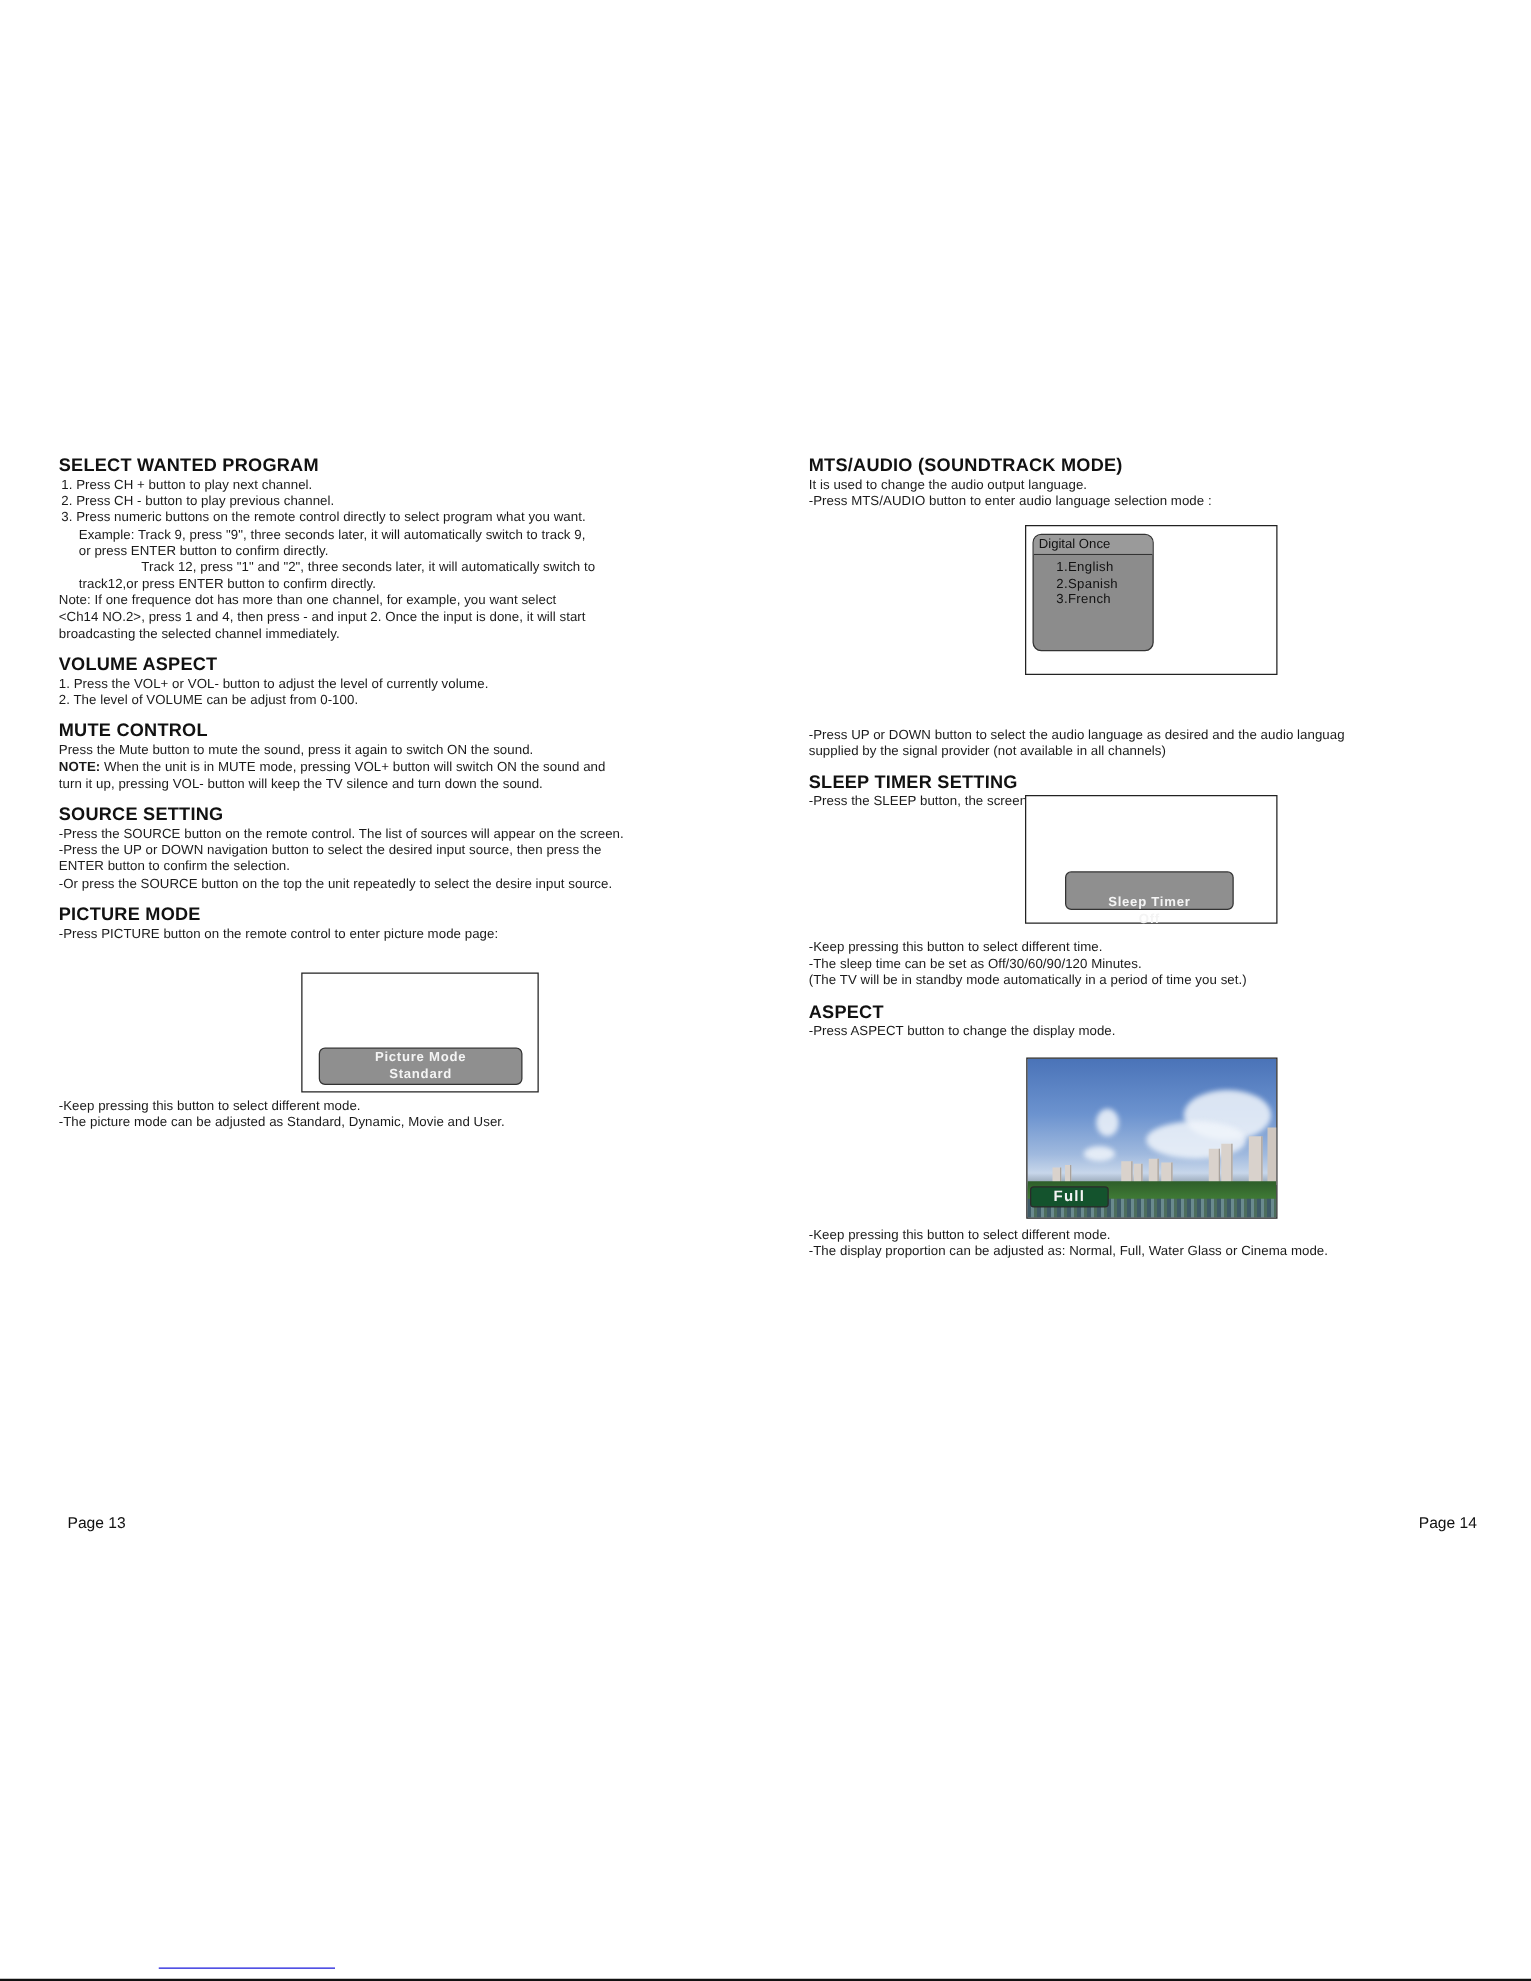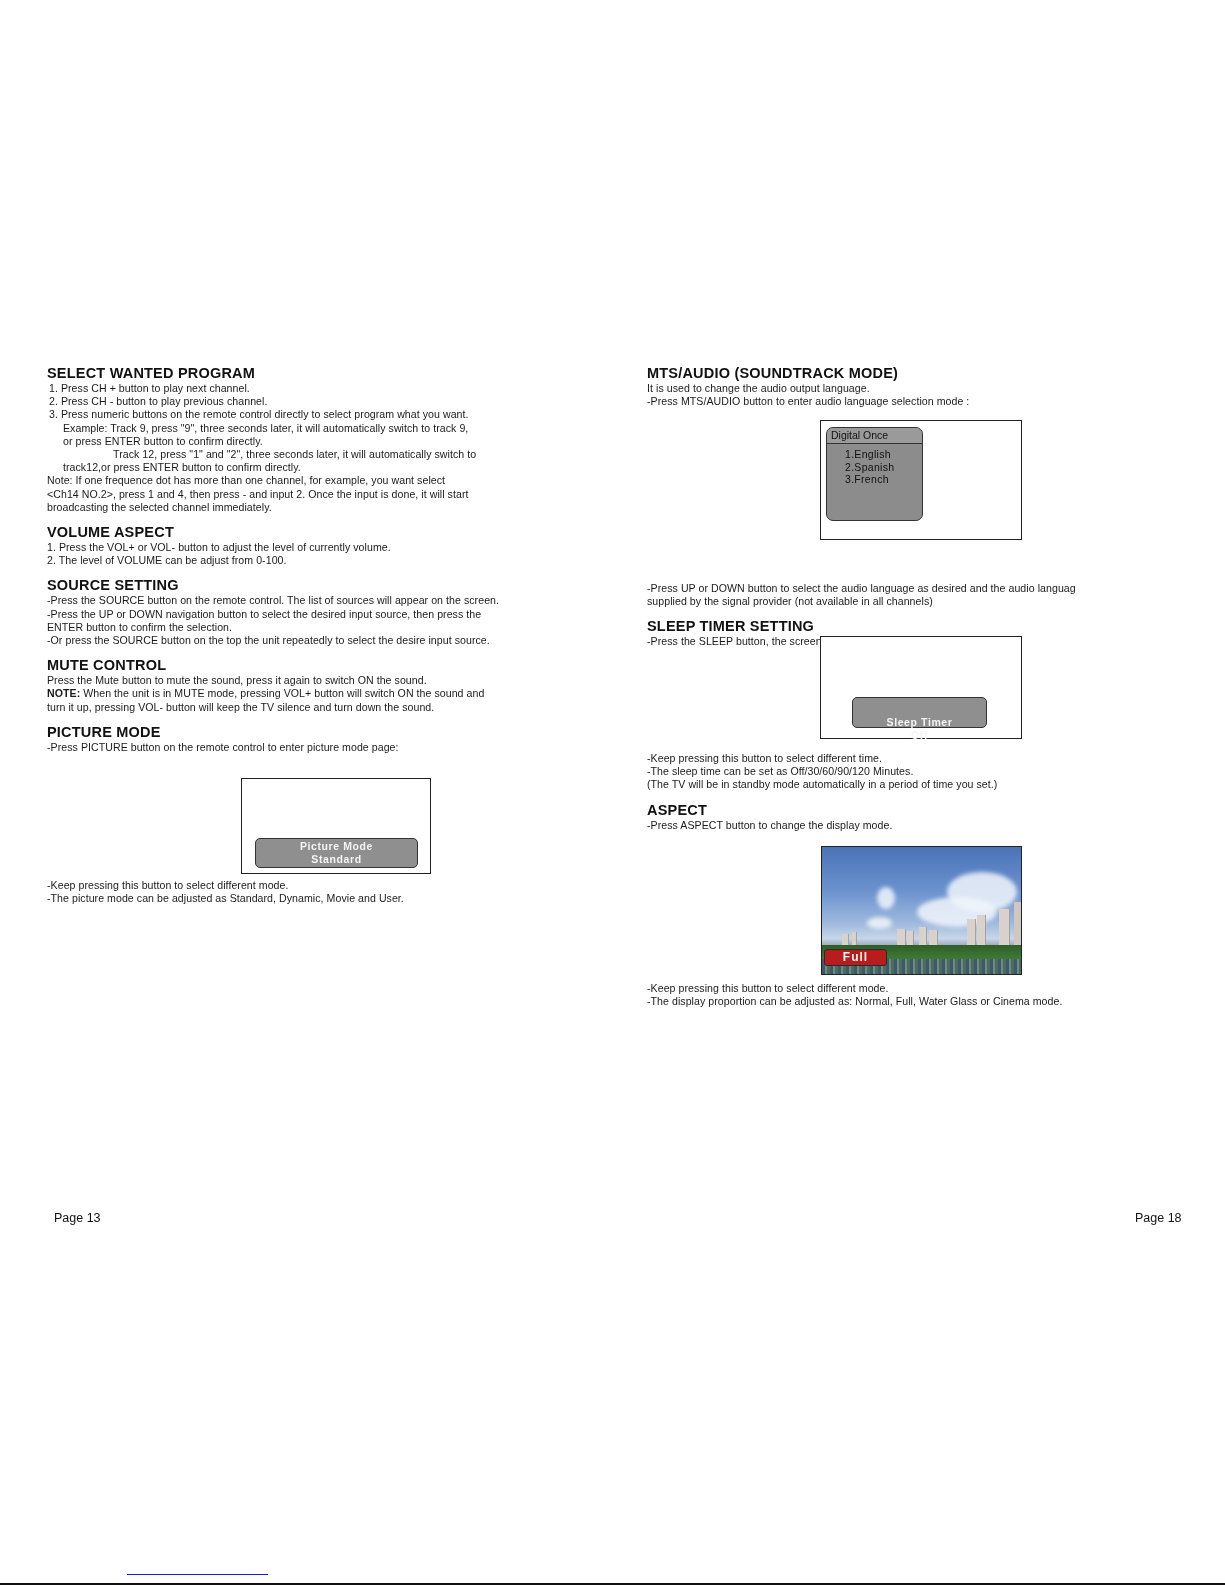--- a/index.html
+++ b/index.html
@@ -51,21 +51,21 @@
     border: 1.5px solid #222; box-sizing: border-box; overflow: hidden;
     background: linear-gradient(to bottom, #4a73b8 0%, #6c93cf 35%, #9fb9de 60%, #c7d6ea 72%, #9aa9b9 78%, #2f5a2a 82%, #3b6b3a 88%, #5e7f86 93%, #3d5460 100%);
   }
   .cloud { position: absolute; background: rgba(240,244,250,0.85); border-radius: 50%; filter: blur(2px); }
   .bldg { position: absolute; background: #d9d2cc; border-right: 1px solid #a9a29c; }
   .trees { position: absolute; left: 0; right: 0; top: 98px; height: 14px; background: linear-gradient(to bottom, #2e5e2a, #3f7a35); }
   .water { position: absolute; left: 0; right: 0; top: 112px; bottom: 0;
     background: repeating-linear-gradient(to right, #3e5a66 0 3px, #6a8a8e 3px 5px, #4c6d5c 5px 8px); }
   .full-pill {
     position: absolute; left: 824px; top: 949px; width: 63px; height: 17px;
-    background: #b91c1c; border: 1.5px solid #2a2a2a; box-sizing: border-box; border-radius: 3px;
+    background: #14532d; border: 1.5px solid #2a2a2a; box-sizing: border-box; border-radius: 3px;
     color: #f5f5f5; font-weight: bold; font-size: 12px; line-height: 14px; text-align: center; letter-spacing: 1px;
   }
 
   .page-num { position: absolute; top: 1211px; font-size: 12.5px; color: #111; }
   .link-line { position: absolute; left: 127px; top: 1574px; width: 141px; height: 1px; background: #1a1adb; }
   .bottom-rule { position: absolute; left: 0; top: 1583px; width: 1225px; height: 2px; background: #111; }
 </style>
 </head>
 <body>
 
@@ -85,32 +85,32 @@
     <p class="line">broadcasting the selected channel immediately.</p>
   </div>
 
   <div class="sec">
     <h2>VOLUME ASPECT</h2>
     <p class="line">1. Press the VOL+ or VOL- button to adjust the level of currently volume.</p>
     <p class="line">2. The level of VOLUME can be adjust from 0-100.</p>
   </div>
 
   <div class="sec">
+    <h2>MUTE CONTROL</h2>
+    <p class="line">Press the Mute button to mute the sound, press it again to switch ON the sound.</p>
+    <p class="line"><b class="kw">NOTE:</b><span> When the unit is in MUTE mode, pressing VOL+ button will switch ON the sound and</span></p>
+    <p class="line">turn it up, pressing VOL- button will keep the TV silence and turn down the sound.</p>
+  </div>
+
+  <div class="sec">
     <h2>SOURCE SETTING</h2>
     <p class="line">-Press the SOURCE button on the remote control. The list of sources will appear on the screen.</p>
     <p class="line">-Press the UP or DOWN navigation button to select the desired input source, then press the</p>
     <p class="line">ENTER button to confirm the selection.</p>
     <p class="line">-Or press the SOURCE button on the top the unit repeatedly to select the desire input source.</p>
-  </div>
-
-  <div class="sec">
-    <h2>MUTE CONTROL</h2>
-    <p class="line">Press the Mute button to mute the sound, press it again to switch ON the sound.</p>
-    <p class="line"><b class="kw">NOTE:</b><span> When the unit is in MUTE mode, pressing VOL+ button will switch ON the sound and</span></p>
-    <p class="line">turn it up, pressing VOL- button will keep the TV silence and turn down the sound.</p>
   </div>
 
   <div>
     <h2>PICTURE MODE</h2>
     <p class="line">-Press PICTURE button on the remote control to enter picture mode page:</p>
   </div>
 </div>
 
 <div class="frame" style="left:241px; top:778px; width:190px; height:96px;"></div>
 <div class="osd-pill" style="left:255px; top:838px; width:163px; height:30px; padding-top:1px;">
@@ -182,16 +182,16 @@
   <div class="water"></div>
 </div>
 <div class="full-pill">Full</div>
 
 <div style="position:absolute; left:647px; top:982px; width:575px;">
   <p class="line">-Keep pressing this button to select different mode.</p>
   <p class="line">-The display proportion can be adjusted as: Normal, Full, Water Glass or Cinema mode.</p>
 </div>
 
 <div class="page-num" style="left:54px;">Page 13</div>
-<div class="page-num" style="left:1135px;">Page 18</div>
+<div class="page-num" style="left:1135px;">Page 14</div>
 
 <div class="link-line"></div>
 <div class="bottom-rule"></div>
 
 </body></html>

